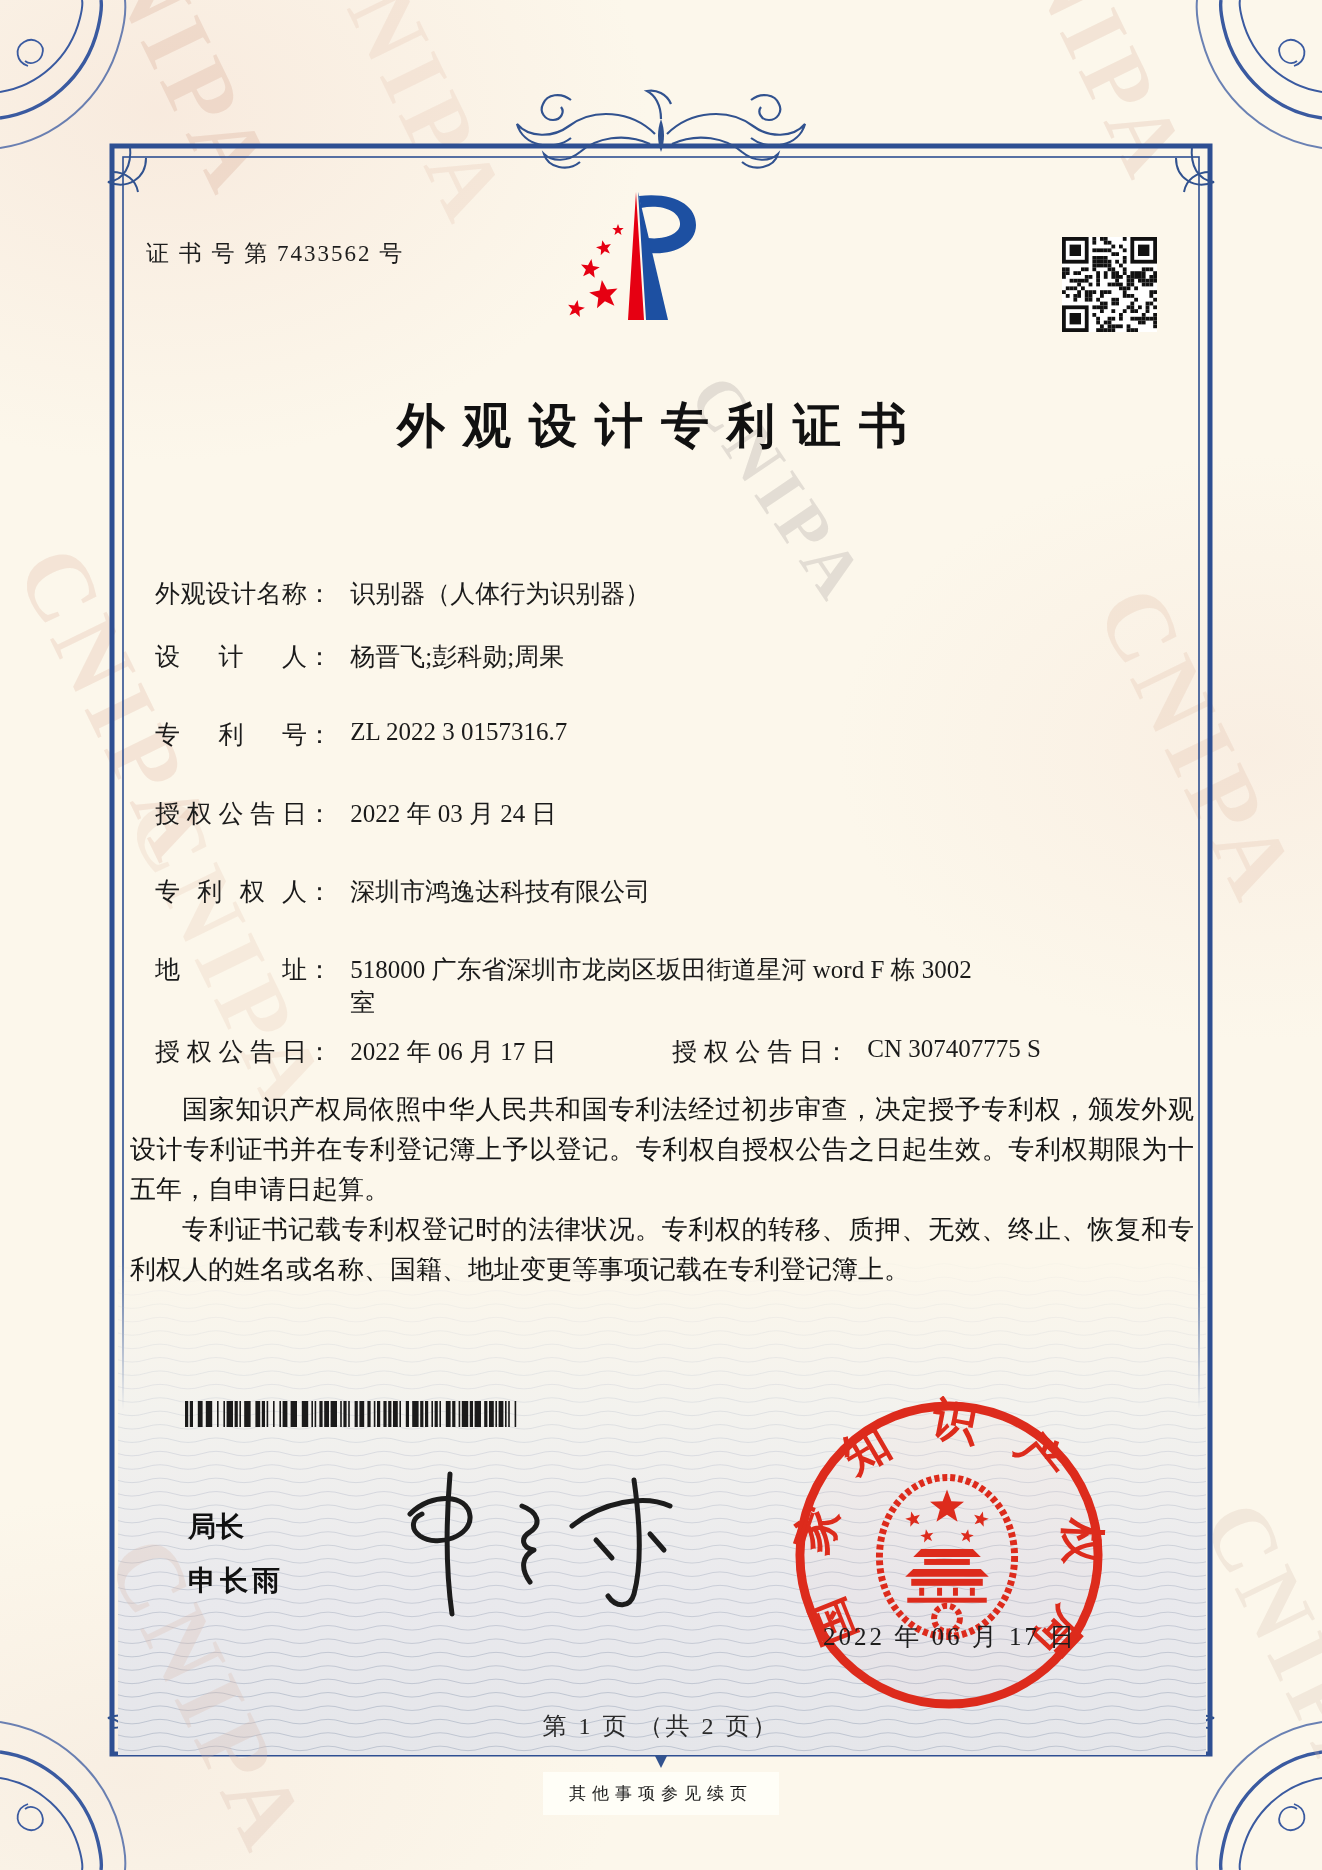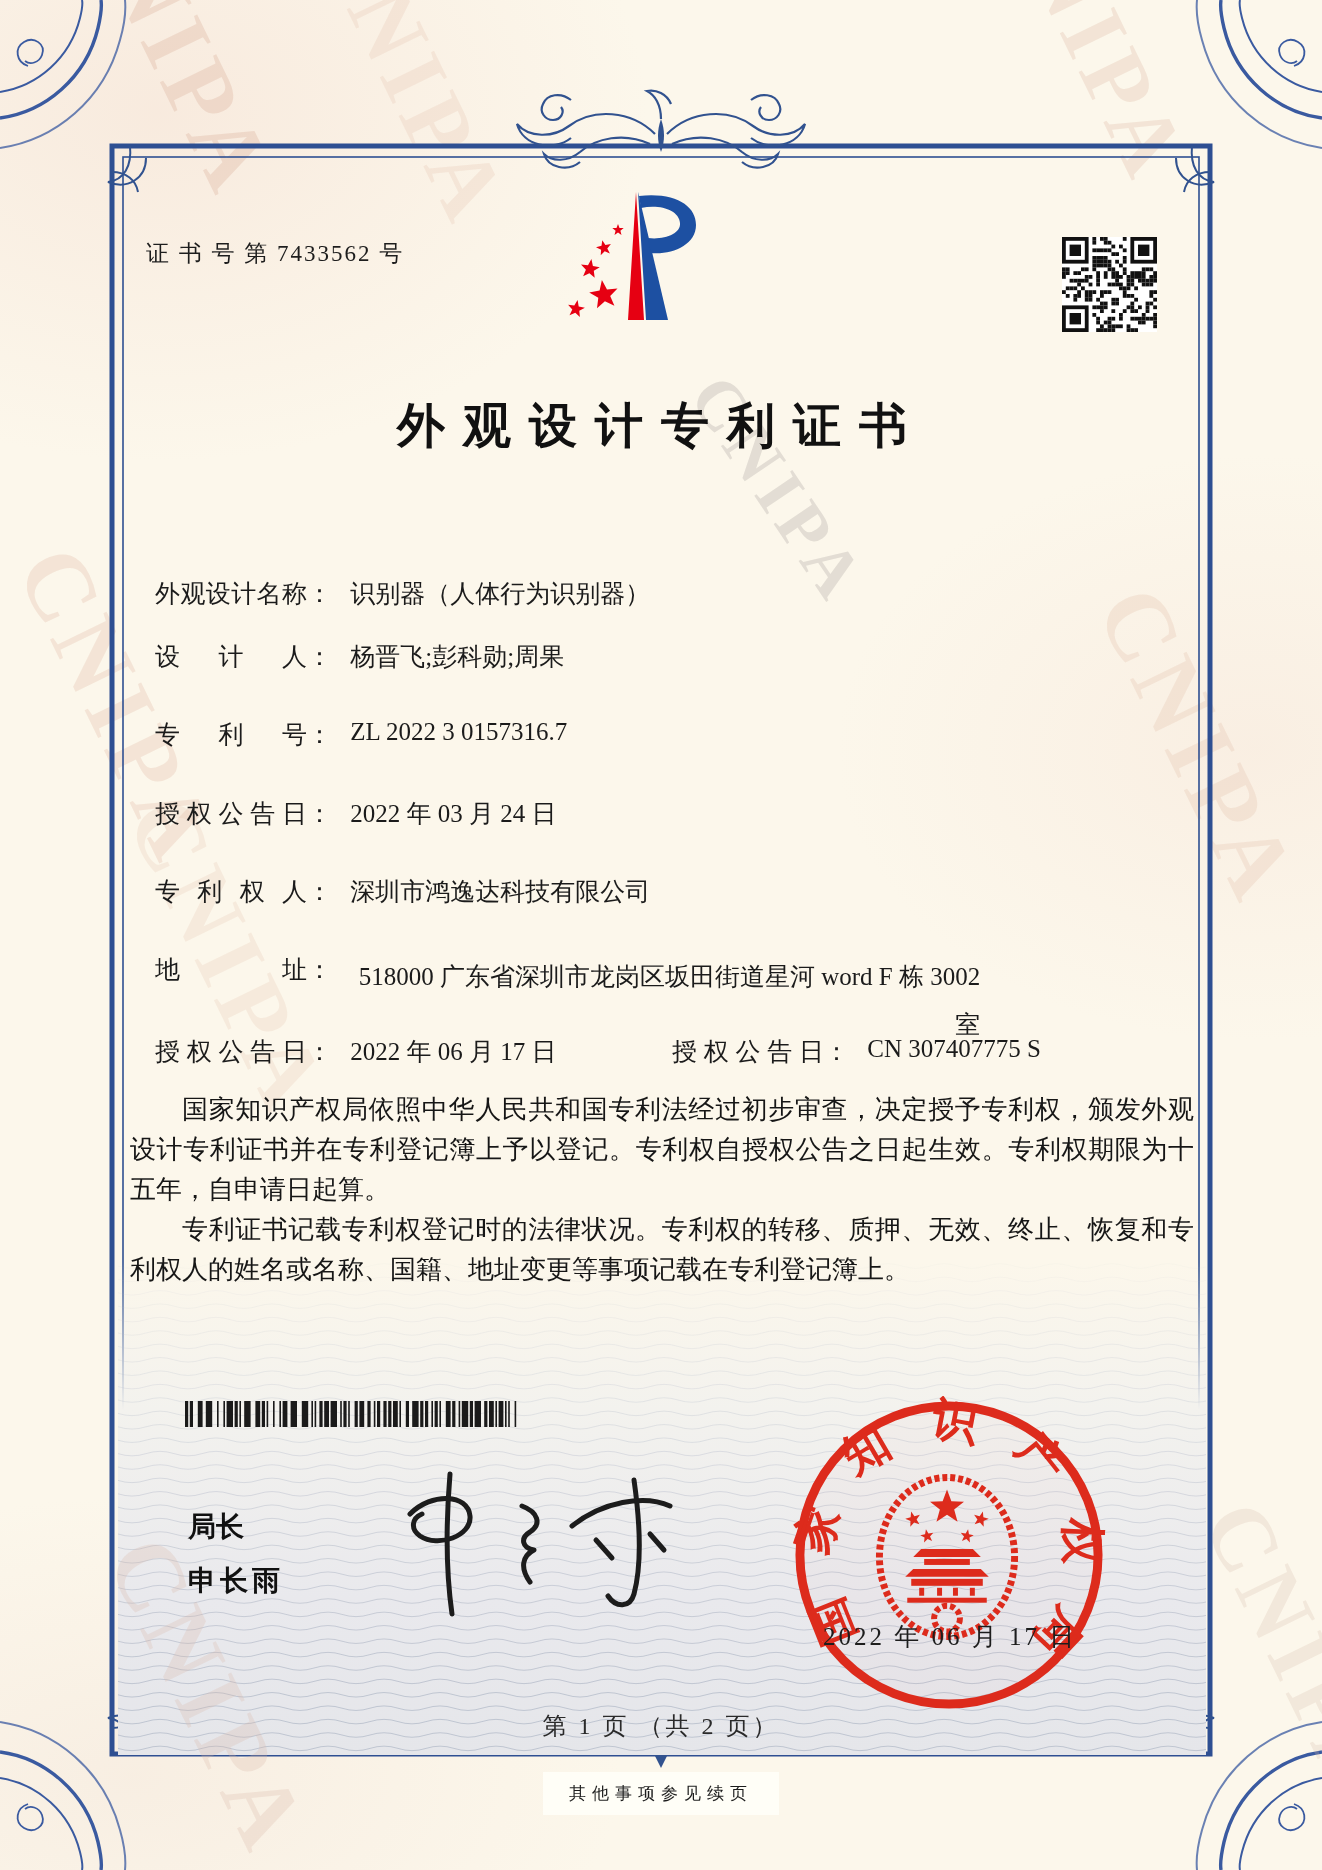--- a/index.html
+++ b/index.html
@@ -17,21 +17,21 @@
   .frame{position:absolute;left:0;top:0;z-index:2;}
   .cert-no{position:absolute;left:146px;top:210px;z-index:3;font-size:23px;letter-spacing:2px;color:#1d1d1d;margin-top:28px;}
   .logo{position:absolute;left:548px;top:190px;z-index:3;}
   .qr{position:absolute;left:1062px;top:237px;z-index:3;background:#fff;}
   .title{position:absolute;left:0;right:0;top:390px;z-index:3;margin:4px;text-align:center;
          font-size:48px;font-weight:bold;letter-spacing:18px;color:#111;}
   .frow{position:absolute;left:155px;z-index:3;font-size:25px;color:#1b1b1b;white-space:nowrap;}
   .f-label{display:inline-block;width:152px;text-align:justify;text-align-last:justify;vertical-align:top;}
   .f-colon{display:inline-block;vertical-align:top;}
   .f-value{display:inline-block;vertical-align:top;margin-left:12px;}
-  .f-value.wrap{white-space:normal;max-width:630px;line-height:48px;text-align:right;}
+  .f-value.wrap{white-space:normal;max-width:630px;line-height:33px;}
   .body-text{position:absolute;left:130px;top:1090px;width:1064px;z-index:3;}
   .body-text p{margin:0;font-size:26px;line-height:40px;text-indent:2em;text-align:justify;color:#161616;}
   .band{position:absolute;left:118px;top:1262px;width:1088px;height:493px;z-index:2;
         background:linear-gradient(180deg, rgba(246,245,241,0) 0%, #f3f2ee 30%, #e9e9ed 68%, #e5e6ea 100%);}
   .band svg{position:absolute;left:0;top:0;}
   .barcode{position:absolute;left:185px;top:1401px;z-index:3;}
   .director-title{position:absolute;left:188px;top:1508px;z-index:3;font-family:"Liberation Sans","DejaVu Sans",sans-serif;font-weight:600;font-size:28px;color:#111;}
   .director-name{position:absolute;left:188px;top:1562px;z-index:3;font-family:"Liberation Sans","DejaVu Sans",sans-serif;font-weight:600;font-size:28px;letter-spacing:4px;color:#111;}
   .sig{position:absolute;left:372px;top:1462px;z-index:3;}
   .seal{position:absolute;left:790px;top:1396px;z-index:4;}

